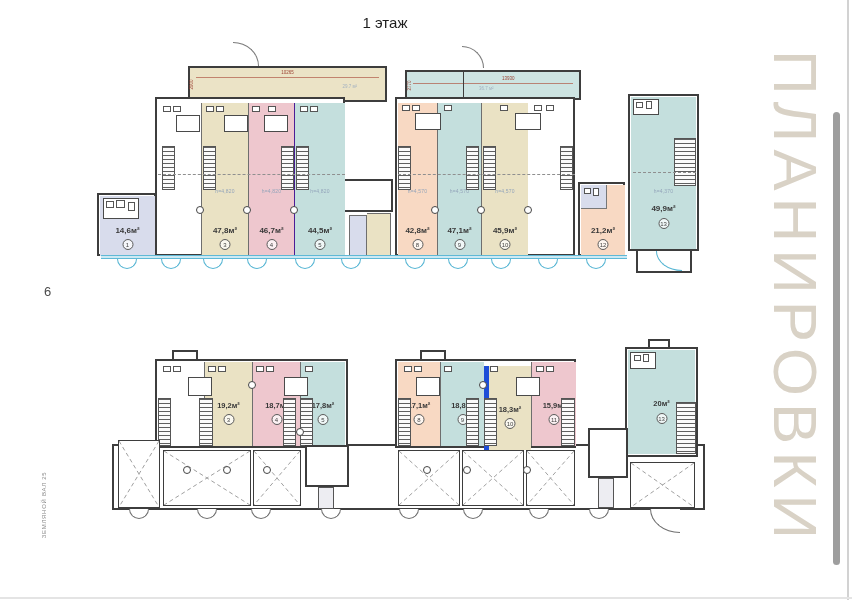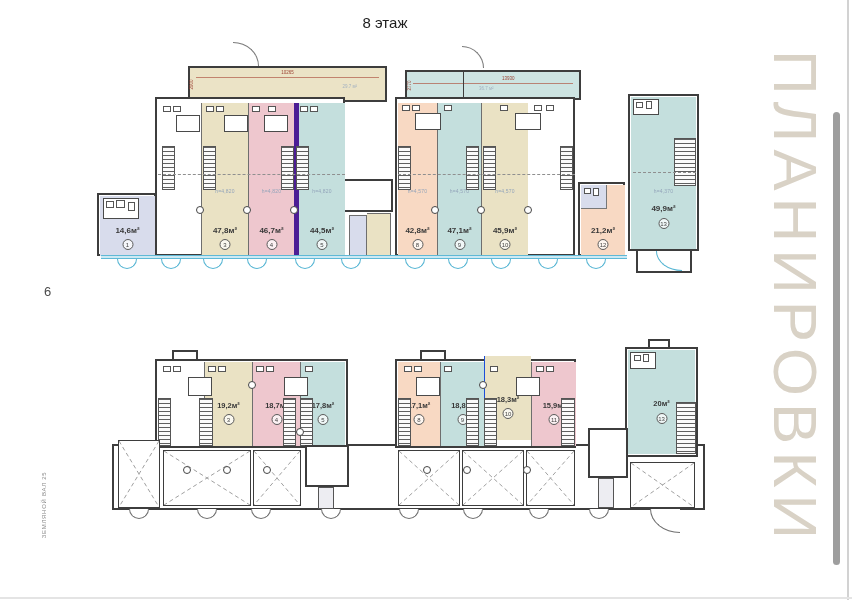--- a/index.html
+++ b/index.html
@@ -36,21 +36,21 @@
   .pagenum{position:absolute;left:44px;top:284px;font-size:13px;color:#4a4a4a}
   .sbline{position:absolute;left:847px;top:0;width:1.5px;height:600px;background:#d2d2d2}
   .sbthumb{position:absolute;left:833px;top:112px;width:7px;height:453px;background:#9e9e9e;border-radius:4px}
   .botline{position:absolute;left:0;top:597px;width:852px;height:1.5px;background:#e4e4e4}
 </style>
 </head>
 <body>
 
 <div id="stage">
 
-  <div class="title" style="left:300px;top:14px">8 этаж</div>
+  <div class="title" style="left:300px;top:14px">1 этаж</div>
   <div class="pagenum">6</div>
   <div class="side">ЗЕМЛЯНОЙ ВАЛ 25</div>
   <div class="wm">ПЛАНИРОВКИ</div>
   <div class="sbline"></div>
   <div class="sbthumb"></div>
   <div class="botline"></div>
 
   <div class="blk" style="left:188px;top:66px;width:199px;height:36px;background:#ebe3c6">
     <div class="dimline" style="left:6px;right:6px;top:9px"></div>
     <div class="dim" style="left:0;right:0;top:2px;text-align:center">10265</div>
@@ -81,21 +81,21 @@
   <div class="rm" style="left:201px;top:103px;width:47px;height:153px;background:#eae2c4;border-left:1px solid #6e6e6e">
     <div class="h">h=4,820</div>
     <div class="area">47,8м²</div>
     <div class="circ">3</div>
   </div>
   <div class="rm" style="left:248px;top:103px;width:46px;height:153px;background:#eec7ce;border-left:1px solid #6e6e6e">
     <div class="h">h=4,820</div>
     <div class="area">46,7м²</div>
     <div class="circ">4</div>
   </div>
-  <div class="rm" style="left:294px;top:103px;width:51px;height:153px;background:#c4dfdd;border-left:5px solid #4c1d95">
+  <div class="rm" style="left:294px;top:103px;width:51px;height:153px;background:#c4dfdd;border-left:1px solid #4c1d95">
     <div class="h">h=4,820</div>
     <div class="area">44,5м²</div>
     <div class="circ">5</div>
   </div>
   <div class="rm" style="left:398px;top:103px;width:39px;height:153px;background:#f8d9c3">
     <div class="h">h=4,570</div>
     <div class="area">42,8м²</div>
     <div class="circ">8</div>
   </div>
   <div class="rm" style="left:437px;top:103px;width:44px;height:153px;background:#c4dfdd;border-left:1px solid #6e6e6e">
@@ -208,21 +208,21 @@
     <div class="circ">5</div>
   </div>
   <div class="rm mz" style="left:398px;top:362px;width:42px;height:84px;background:#f8d9c3">
     <div class="area">17,1м²</div>
     <div class="circ">8</div>
   </div>
   <div class="rm mz" style="left:440px;top:362px;width:44px;height:84px;background:#c4dfdd;border-left:1px solid #6e6e6e">
     <div class="area">18,8м²</div>
     <div class="circ">9</div>
   </div>
-  <div class="rm mz" style="left:484px;top:356px;width:47px;height:84px;background:#eae2c4;border-left:1px solid #1d4ed8">
+  <div class="rm mz" style="left:484px;top:366px;width:47px;height:84px;background:#eae2c4;border-left:5px solid #1d4ed8">
     <div class="area">18,3м²</div>
     <div class="circ">10</div>
   </div>
   <div class="rm mz" style="left:531px;top:362px;width:45px;height:84px;background:#eec7ce;border-left:1px solid #6e6e6e">
     <div class="area">15,9м²</div>
     <div class="circ">11</div>
   </div>
   <div class="rm mz r13m" style="left:628px;top:350px;width:67px;height:104px;background:#c4dfdd">
     <div class="area">20м²</div>
     <div class="circ">13</div>

